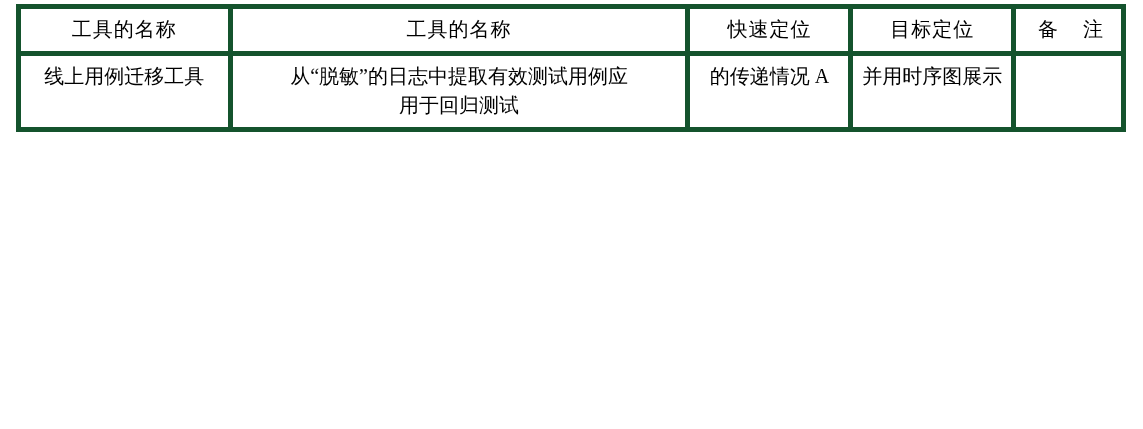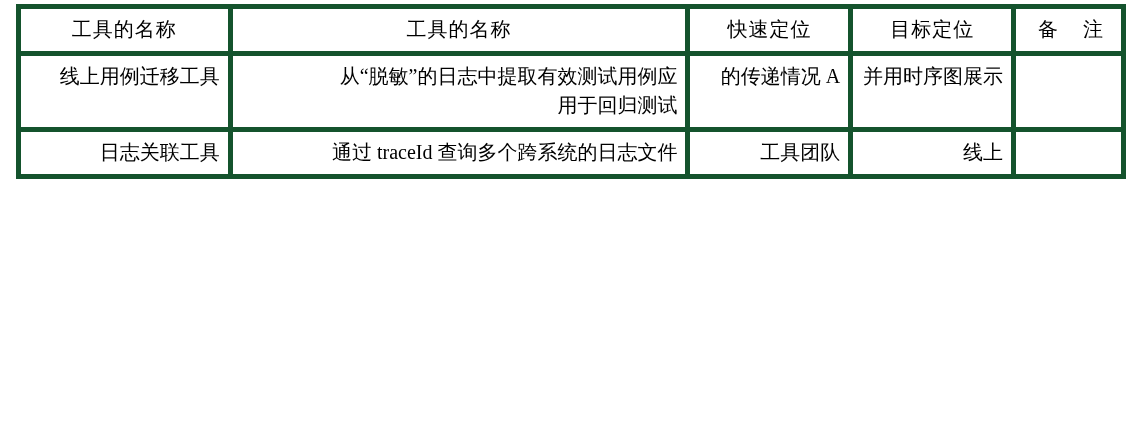--- a/index.html
+++ b/index.html
@@ -41,21 +41,21 @@
     border: 2px solid #000000;
   }
   thead th {
     text-align: center;
     font-size: 21px;
     padding-top: 7px;
     padding-bottom: 8px;
     letter-spacing: 1px;
   }
   tbody td {
-    text-align: right;
+    text-align: center;
   }
   .col-name   { width: 208px; }
   .col-goal   { width: 450px; }
   .col-team   { width: 160px; }
   .col-env    { width: 160px; }
   .col-note   { width: 108px; }
   .cell-text {
     display: block;
     white-space: pre-wrap;
     word-break: break-all;
@@ -113,32 +113,15 @@
         <td>
             <span class="cell-text">的传递情况 A</span>
           </td>
         <td>
             <span class="cell-text">并用时序图展示</span>
           </td>
         <td>
             <span class="cell-text"></span>
           </td>
       </tr>
-      <tr>
-        <td>
-            <span class="cell-text">日志关联工具</span>
-          </td>
-        <td>
-            <span class="cell-text">通过 traceId 查询多个跨系统的日志文件</span>
-          </td>
-        <td>
-            <span class="cell-text">工具团队</span>
-          </td>
-        <td>
-            <span class="cell-text">线上</span>
-          </td>
-        <td>
-            <span class="cell-text"></span>
-          </td>
-      </tr>
     </tbody>
   </table>
 </div>
 
 </body></html>

